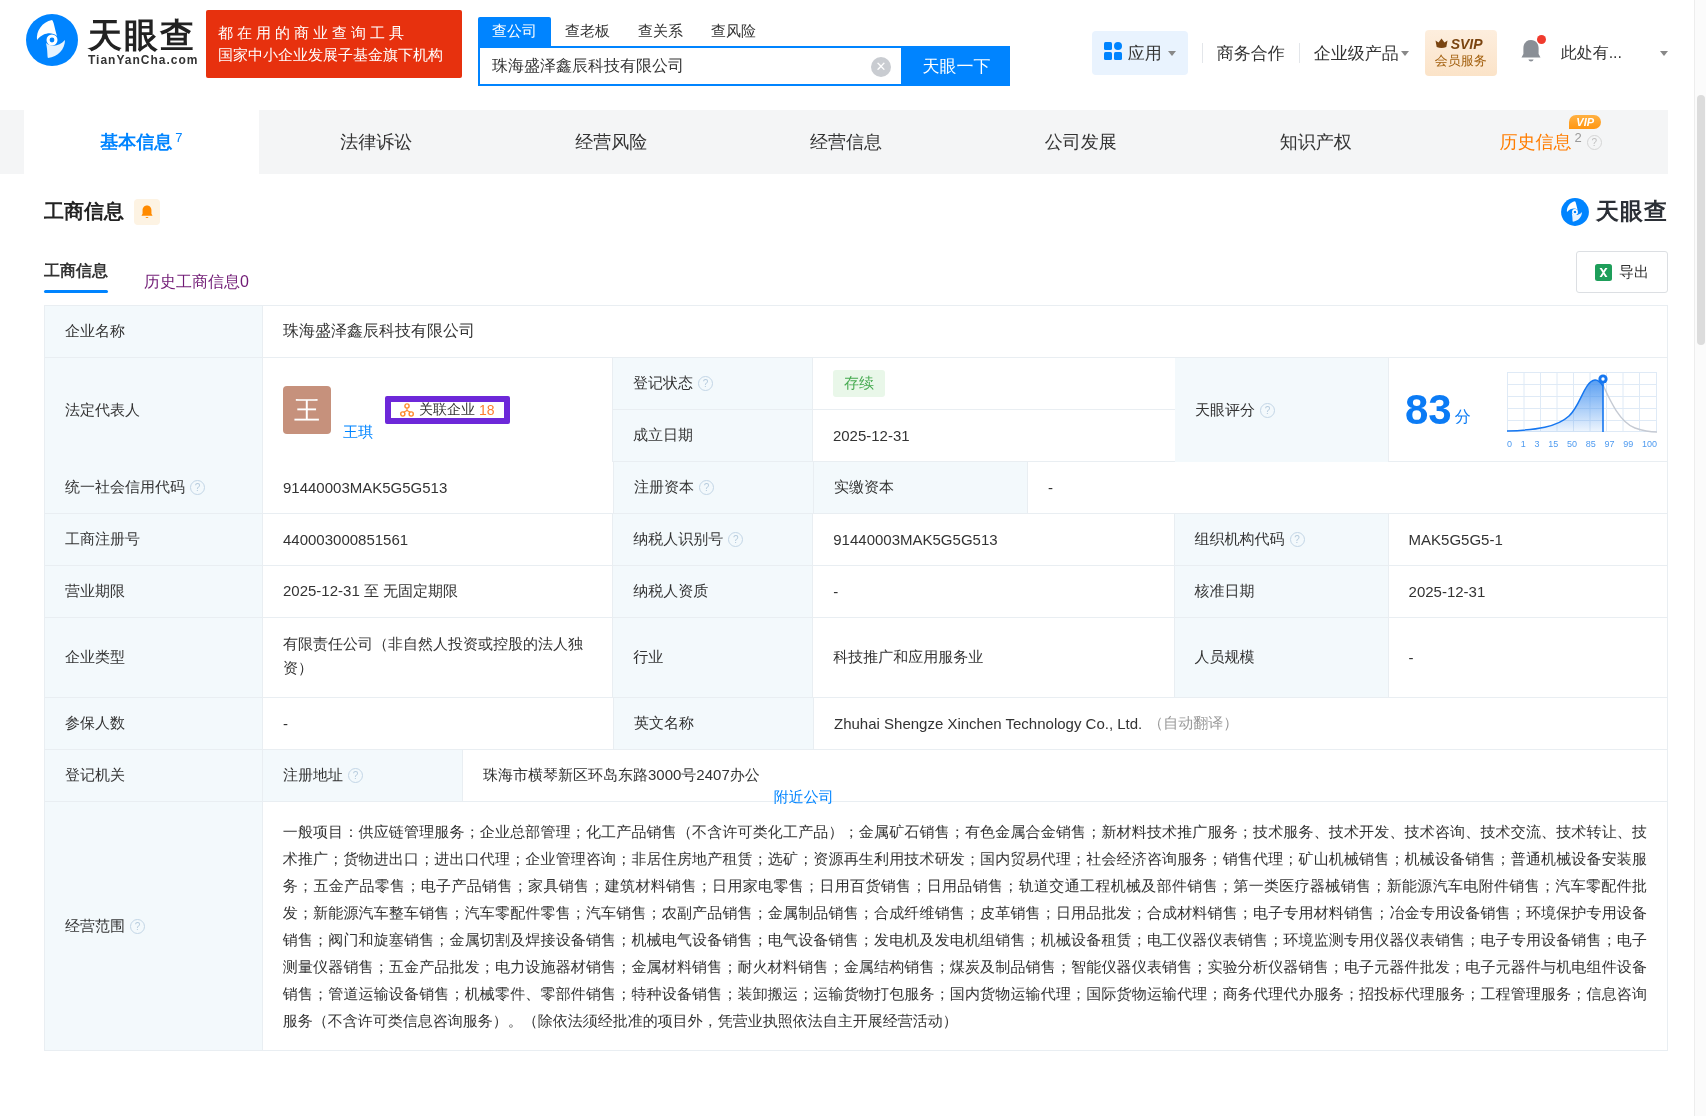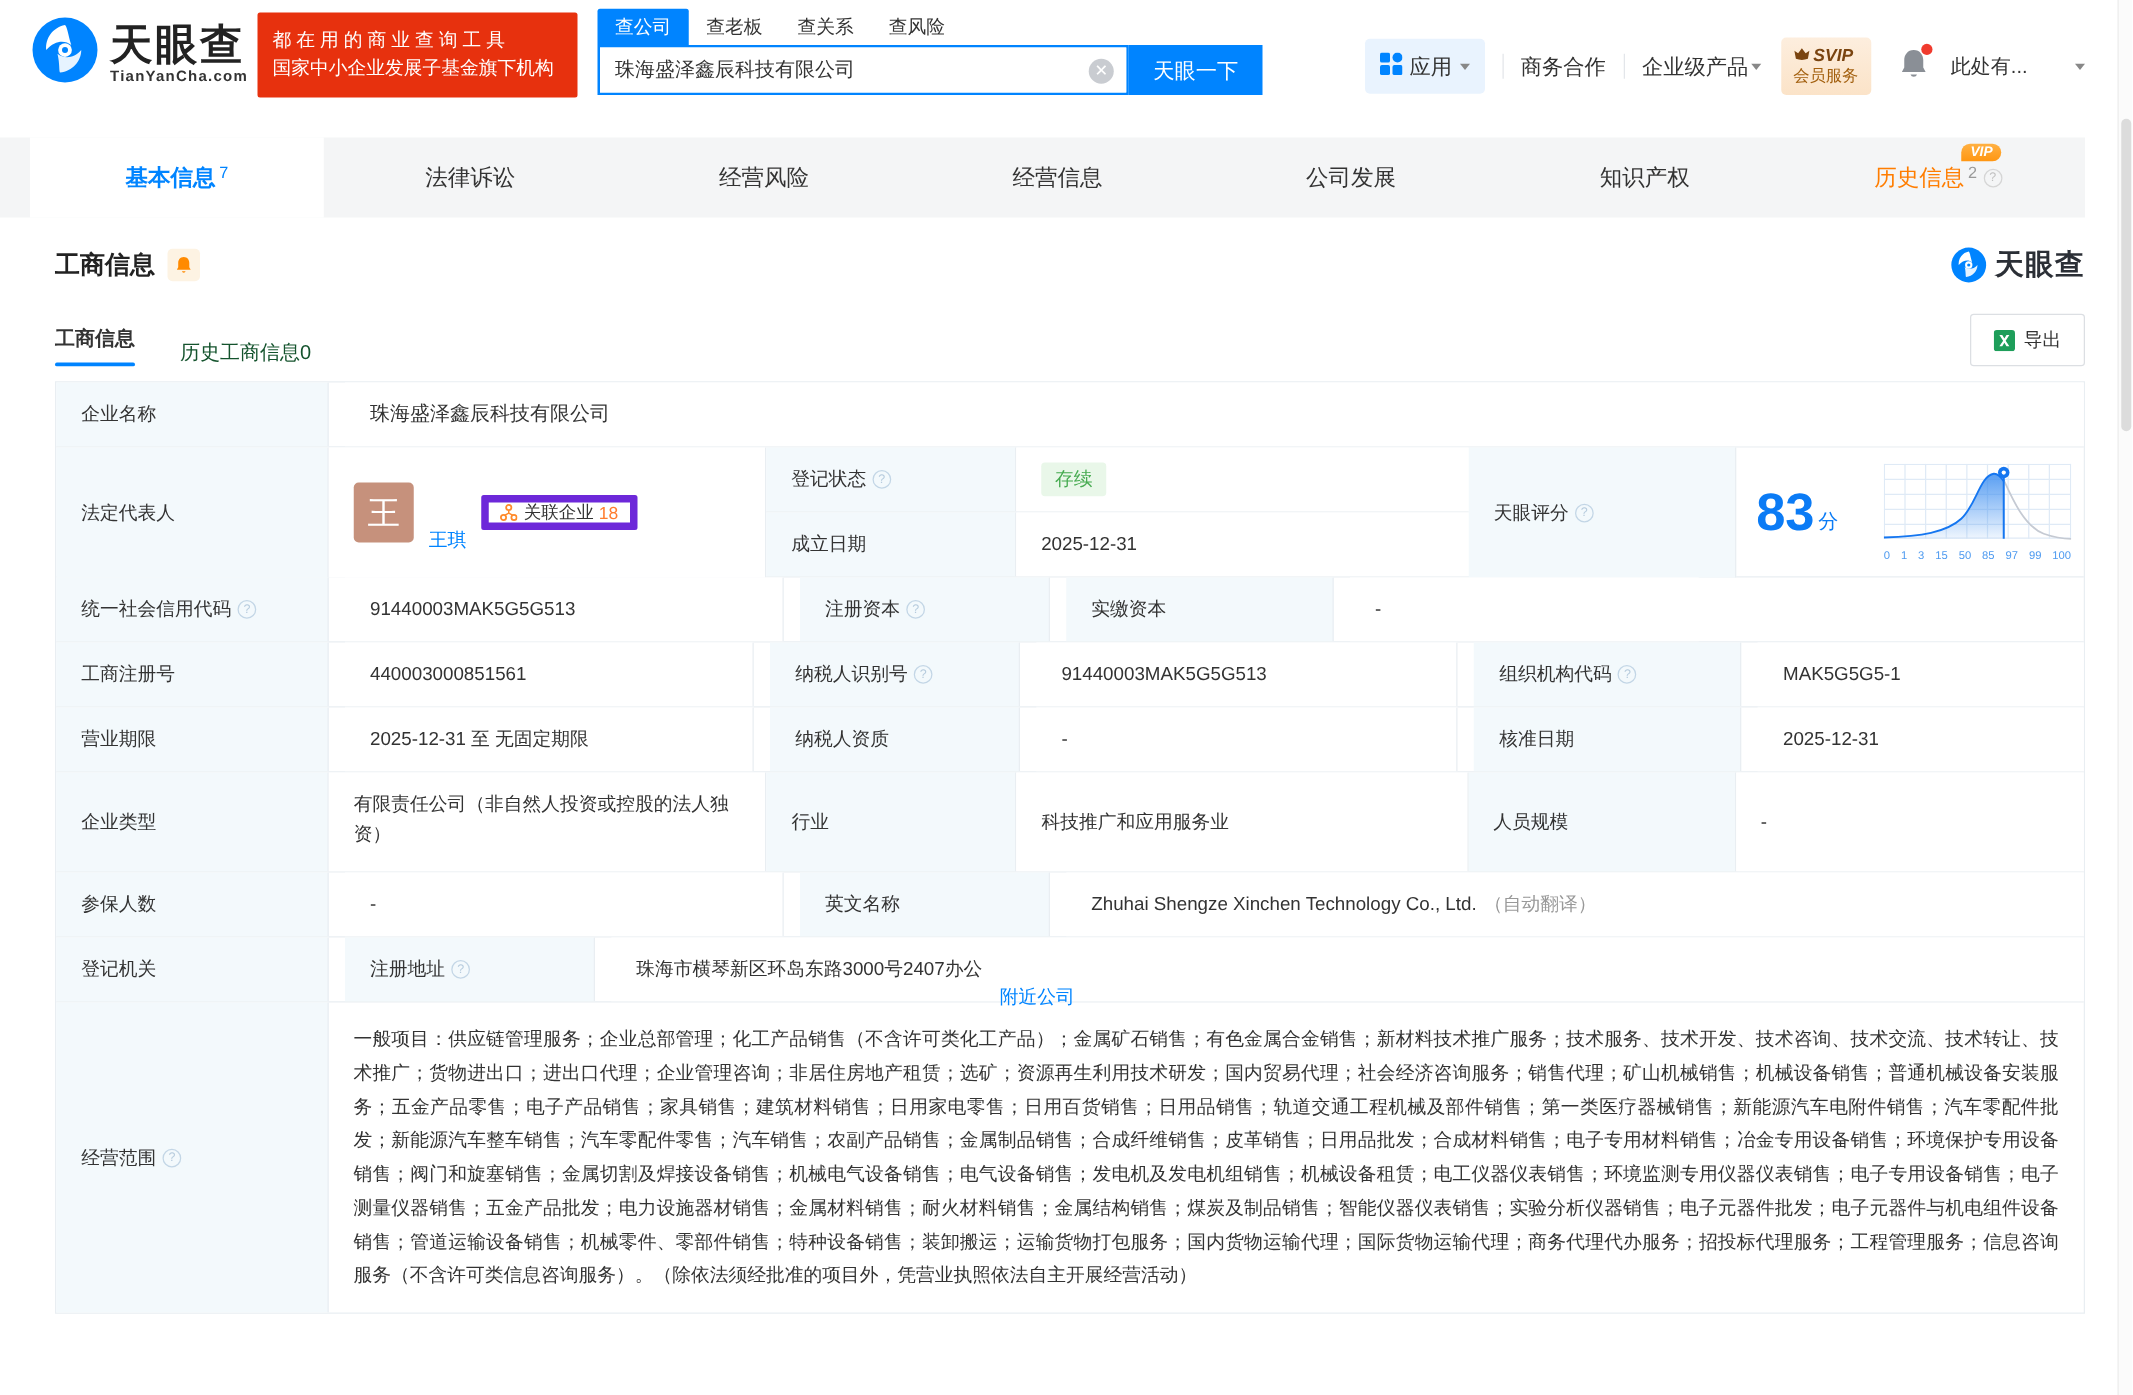--- a/index.html
+++ b/index.html
@@ -12,21 +12,21 @@
   .brand { position:absolute; left:24px; top:12px; display:flex; align-items:center; }
   .brand-text { margin-left:8px; }
   .brand-title { font-size:34px; font-weight:bold; color:#222; letter-spacing:2px; line-height:36px;}
   .brand-domain { font-size:12px; font-weight:bold; color:#333; letter-spacing:1px; }
   .promo { position:absolute; left:206px; top:10px; width:256px; height:68px; background:#e7310e;
     border-radius:2px; color:#fff; display:flex; flex-direction:column; justify-content:center;
     padding:0 12px; }
   .promo-line1 { font-size:15px; letter-spacing:4px; line-height:22px; white-space:nowrap;}
   .promo-line2 { font-size:15px; line-height:22px; white-space:nowrap;}
 
-  .search-block { position:absolute; left:478px; top:6px; }
+  .search-block { position:absolute; left:478px; top:16px; }
   .search-tabs { display:flex; align-items:flex-end; height:30px; }
   .search-tab { font-size:15px; color:#333; padding:5px 14px; cursor:pointer; }
   .search-tab.active { background:#0084ff; color:#fff; border-radius:2px 2px 0 0; }
   .search-row { display:flex; }
   .search-input-wrap { position:relative; width:425px; height:40px; border:2px solid #0084ff;
     background:#fff; display:flex; align-items:center; }
   .search-input-wrap input { border:none; outline:none; width:100%; height:100%; font-size:16px;
     color:#333; padding:0 40px 0 12px; font-family:inherit; }
   .clear-icon { position:absolute; right:10px; top:9px; width:20px; height:20px; border-radius:50%;
     background:#c9ccd1; color:#fff; font-size:13px; line-height:20px; text-align:center; cursor:pointer;}
@@ -74,37 +74,37 @@
   .section-title { font-size:20px; font-weight:bold; color:#222; }
   .sec-bell { width:26px; height:26px; background:#fdf3e3; border-radius:4px; margin-left:10px;
     display:flex; align-items:center; justify-content:center; cursor:pointer; }
   .watermark { margin-left:auto; display:flex; align-items:center; }
   .watermark-text { font-size:23px; font-weight:bold; color:#2b2f36; margin-left:6px; letter-spacing:1px;}
 
   .subtab-row { margin-top:24px; display:flex; align-items:flex-end; }
   .subtab { font-size:16px; cursor:pointer; margin-right:36px; }
   .subtab.active { color:#333; font-weight:bold; }
   .subtab.active .underline { height:3px; background:#0084ff; margin-top:8px; border-radius:2px;}
-  .subtab.ghost { color:#14532d; }
+  .subtab.ghost { color:#701a75; }
   .export-btn { margin-left:auto; border:1px solid #dcdfe3; border-radius:3px; background:#fff;
     height:42px; padding:0 18px; display:flex; align-items:center; font-size:15px; color:#333;
     cursor:pointer; }
   .export-btn svg { margin-right:7px; }
 
   
   .info-table { margin-top:12px; border:1px solid #e9eef2; width:1624px; }
   .t-row { display:flex; border-bottom:1px solid #e9eef2; }
   .t-row:last-child { border-bottom:none; }
   .cell { border-right:1px solid #e9eef2; display:flex; align-items:center; font-size:15px; }
   .cell:last-child { border-right:none; }
   .lbl { background:#f3f9fc; padding-left:20px; color:#333; flex:none;}
   .val { padding:0 20px; background:#fff; color:#333; }
   .w-l1{width:218px;} .w-v1{width:351px;} .w-l2{width:200px;} .w-v2{width:362px;}
   .w-l3{width:214px;} .w-v3{width:279px;}
-  .h-norm { height:52px;gap:13px; }
+  .h-norm { height:52px; }
   .row-name .val { font-size:16px; }
   .link { color:#0084ff; cursor:pointer; text-decoration:none;margin-top:44px; }
   .gray-note { color:#999; margin-left:6px; }
 
   
   .rep-row { display:flex; border-bottom:1px solid #e9eef2; height:104px; }
   .rep-mid { width:562px; display:flex; flex-direction:column;justify-content:flex-end; }
   .rep-mid .half { display:flex; height:52px; }
   .rep-mid .half:first-child { border-bottom:1px solid #e9eef2; }
   .avatar { width:48px; height:48px; border-radius:4px; background:#c6917c; color:#fff;

